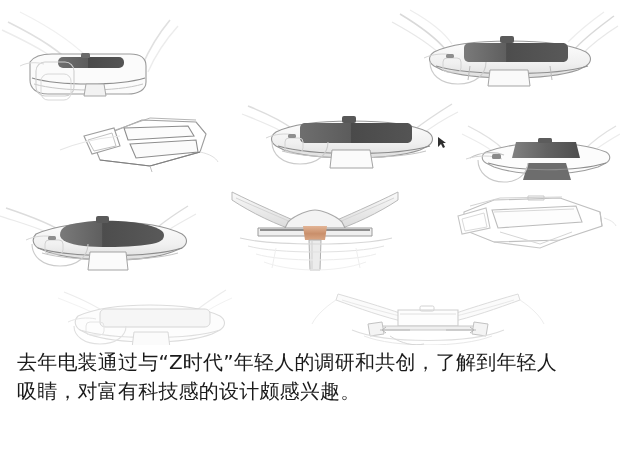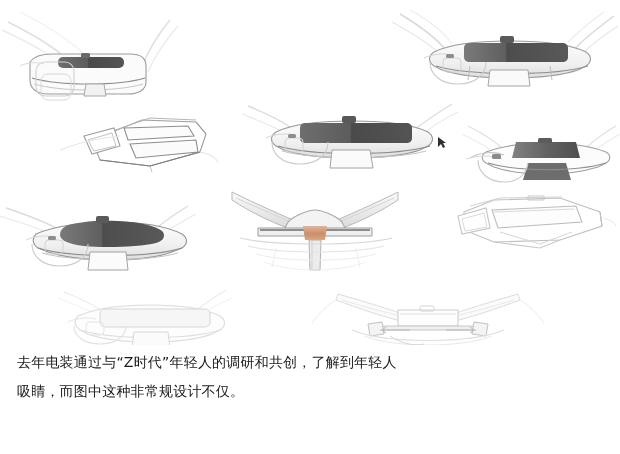--- a/index.html
+++ b/index.html
@@ -37,21 +37,21 @@
     left: 0;
     top: 345px;
     width: 620px;
     height: 109px;
     box-sizing: border-box;
     padding: 3px 10px 0 17px;
     background: #ffffff;
   }
   .cap-line {
     font-family: "DejaVu Sans", "Liberation Sans", sans-serif;
-    font-size: 14px;
+    font-size: 20px;
     line-height: 28.5px;
     color: #1a1a1a;
     letter-spacing: 0.2px;
     white-space: nowrap;
   }
 </style>
 </head>
 <body>
 
 <div id="page">
@@ -330,16 +330,16 @@
         <path d="M390 336 C 402 344, 414 346, 424 344" fill="none" stroke="#d6d6d6" stroke-width="1"></path>
         <path d="M336 300 C 324 308, 316 316, 312 324" fill="none" stroke="#ededed" stroke-width="1"></path>
         <path d="M520 300 C 532 308, 540 316, 544 324" fill="none" stroke="#ededed" stroke-width="1"></path>
       </g>
 
     </svg>
   </div>
 
   <div id="caption">
     <div class="cap-line">去年电装通过与“Z时代”年轻人的调研和共创，了解到年轻人</div>
-    <div class="cap-line">吸睛，而图中这种非常规设计不仅。</div>
+    <div class="cap-line">吸睛，对富有科技感的设计颇感兴趣。</div>
   </div>
 
 </div>
 
 </body></html>

